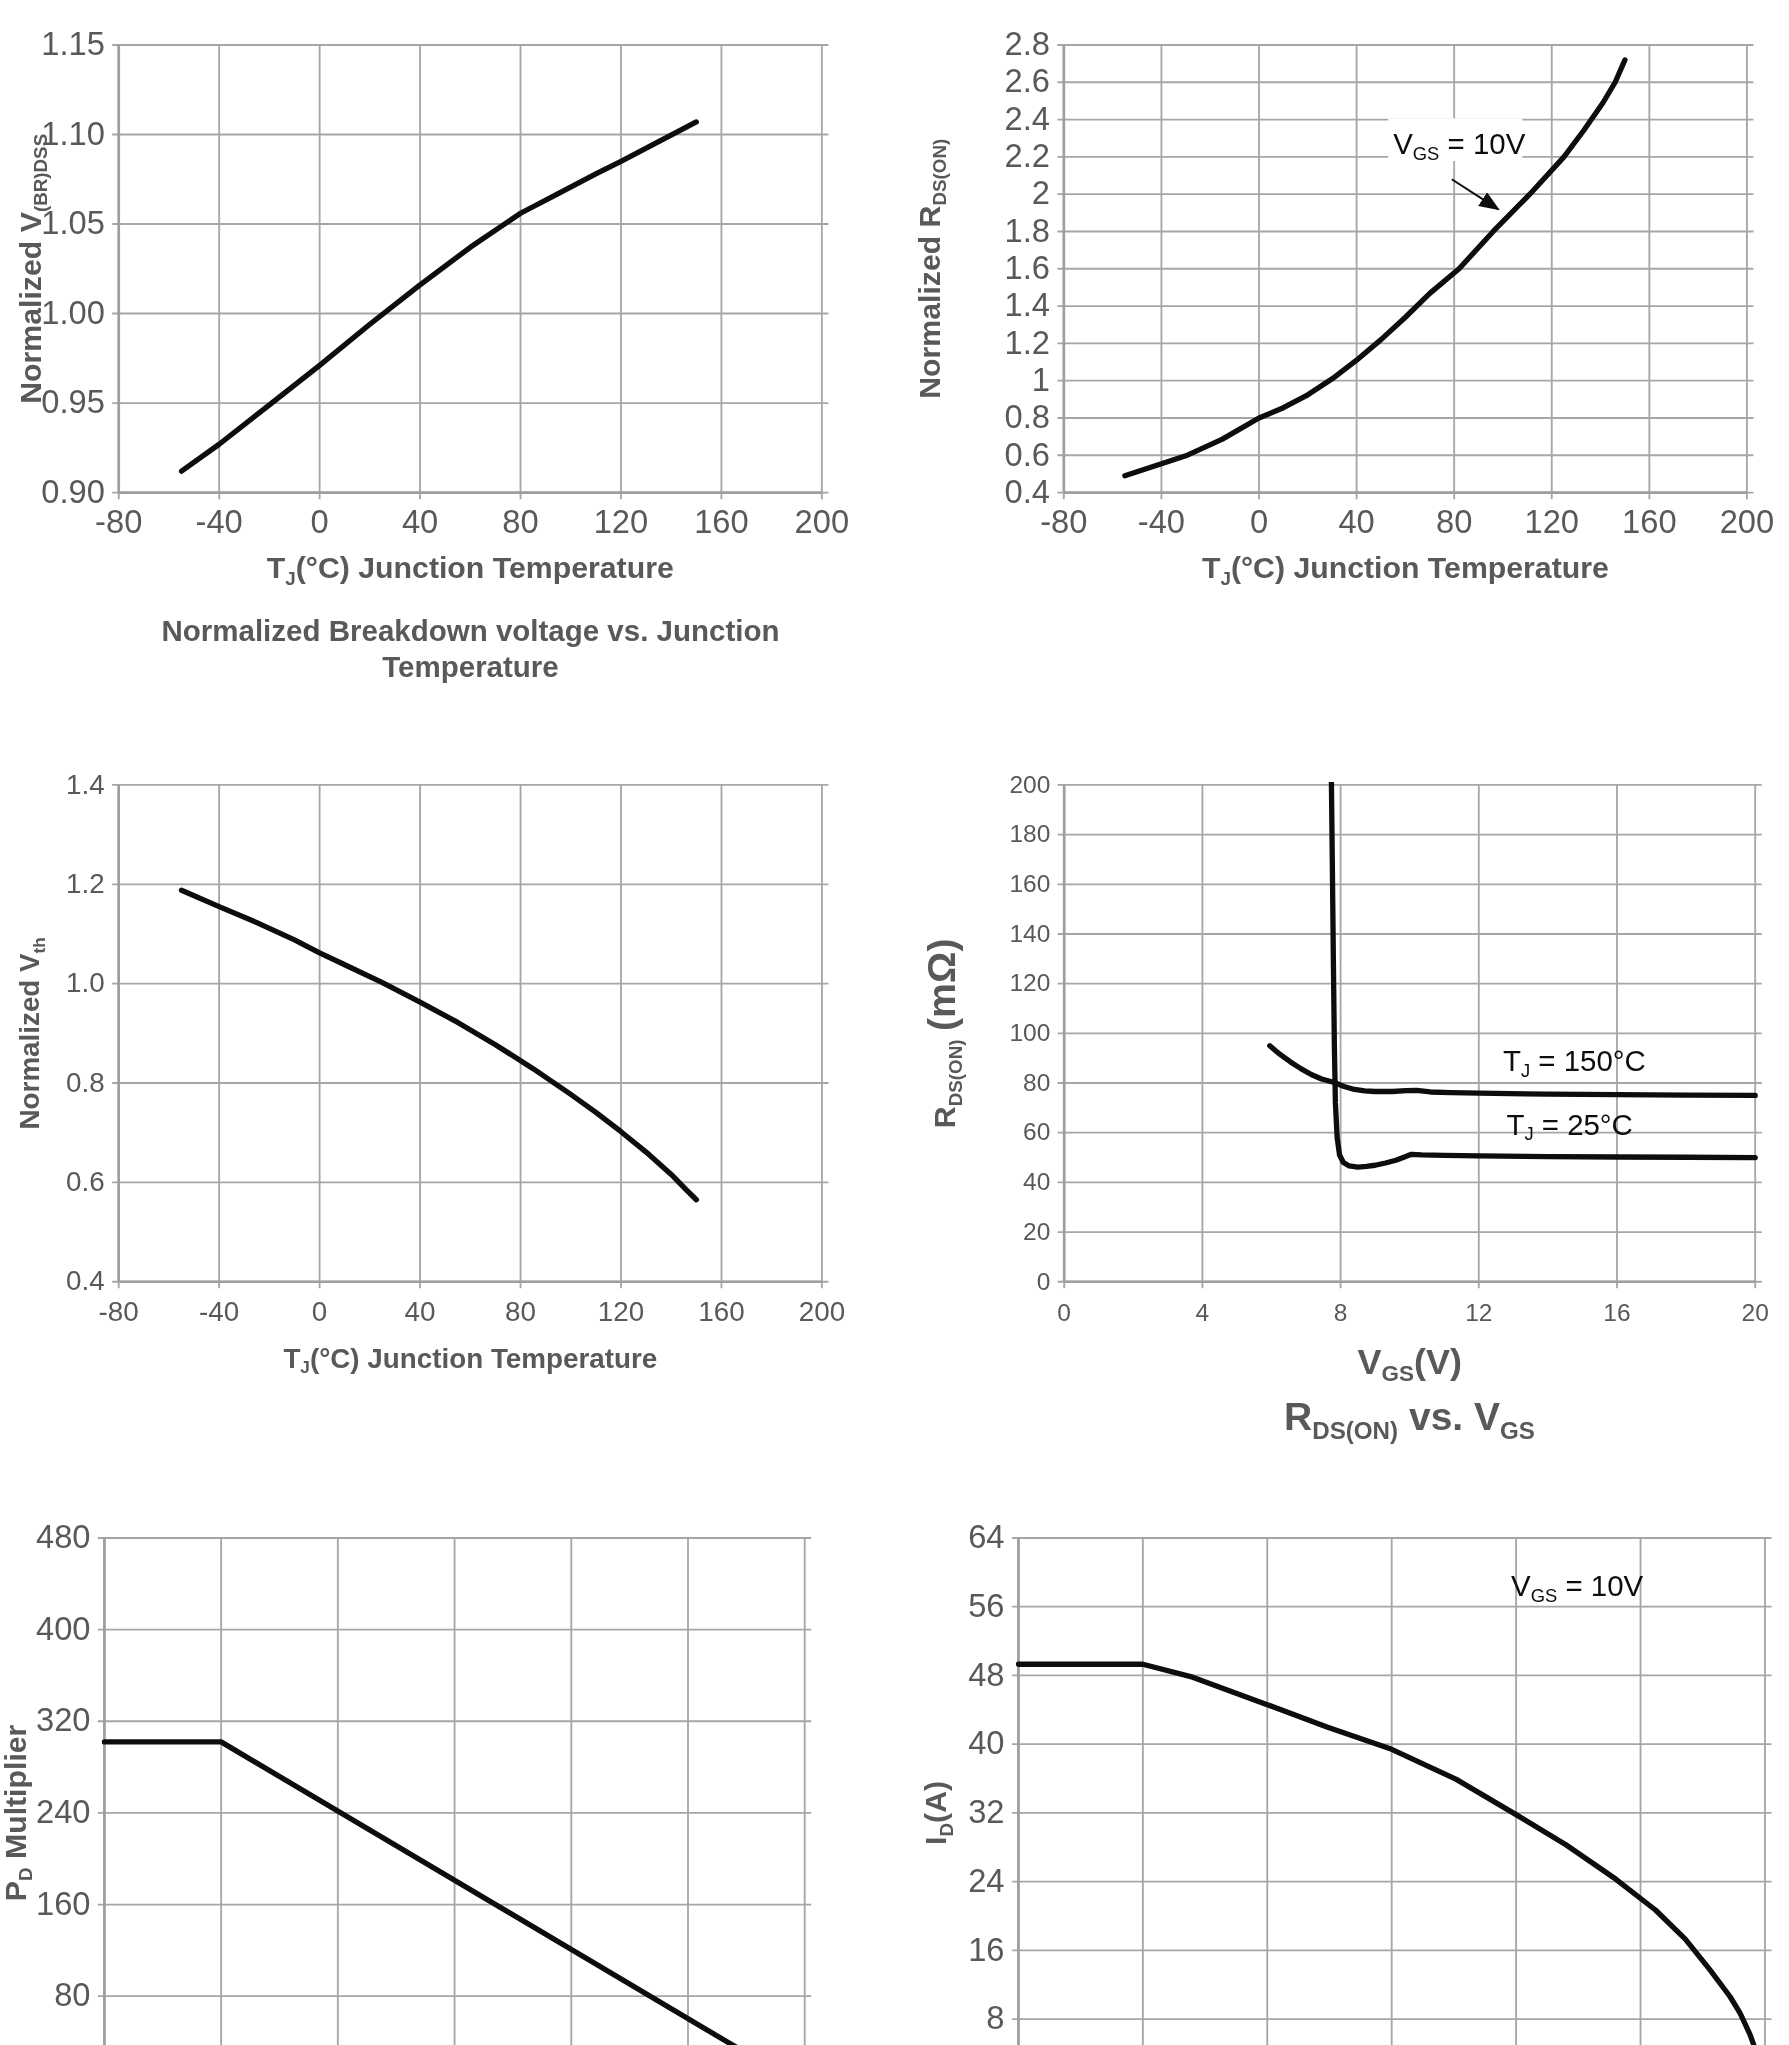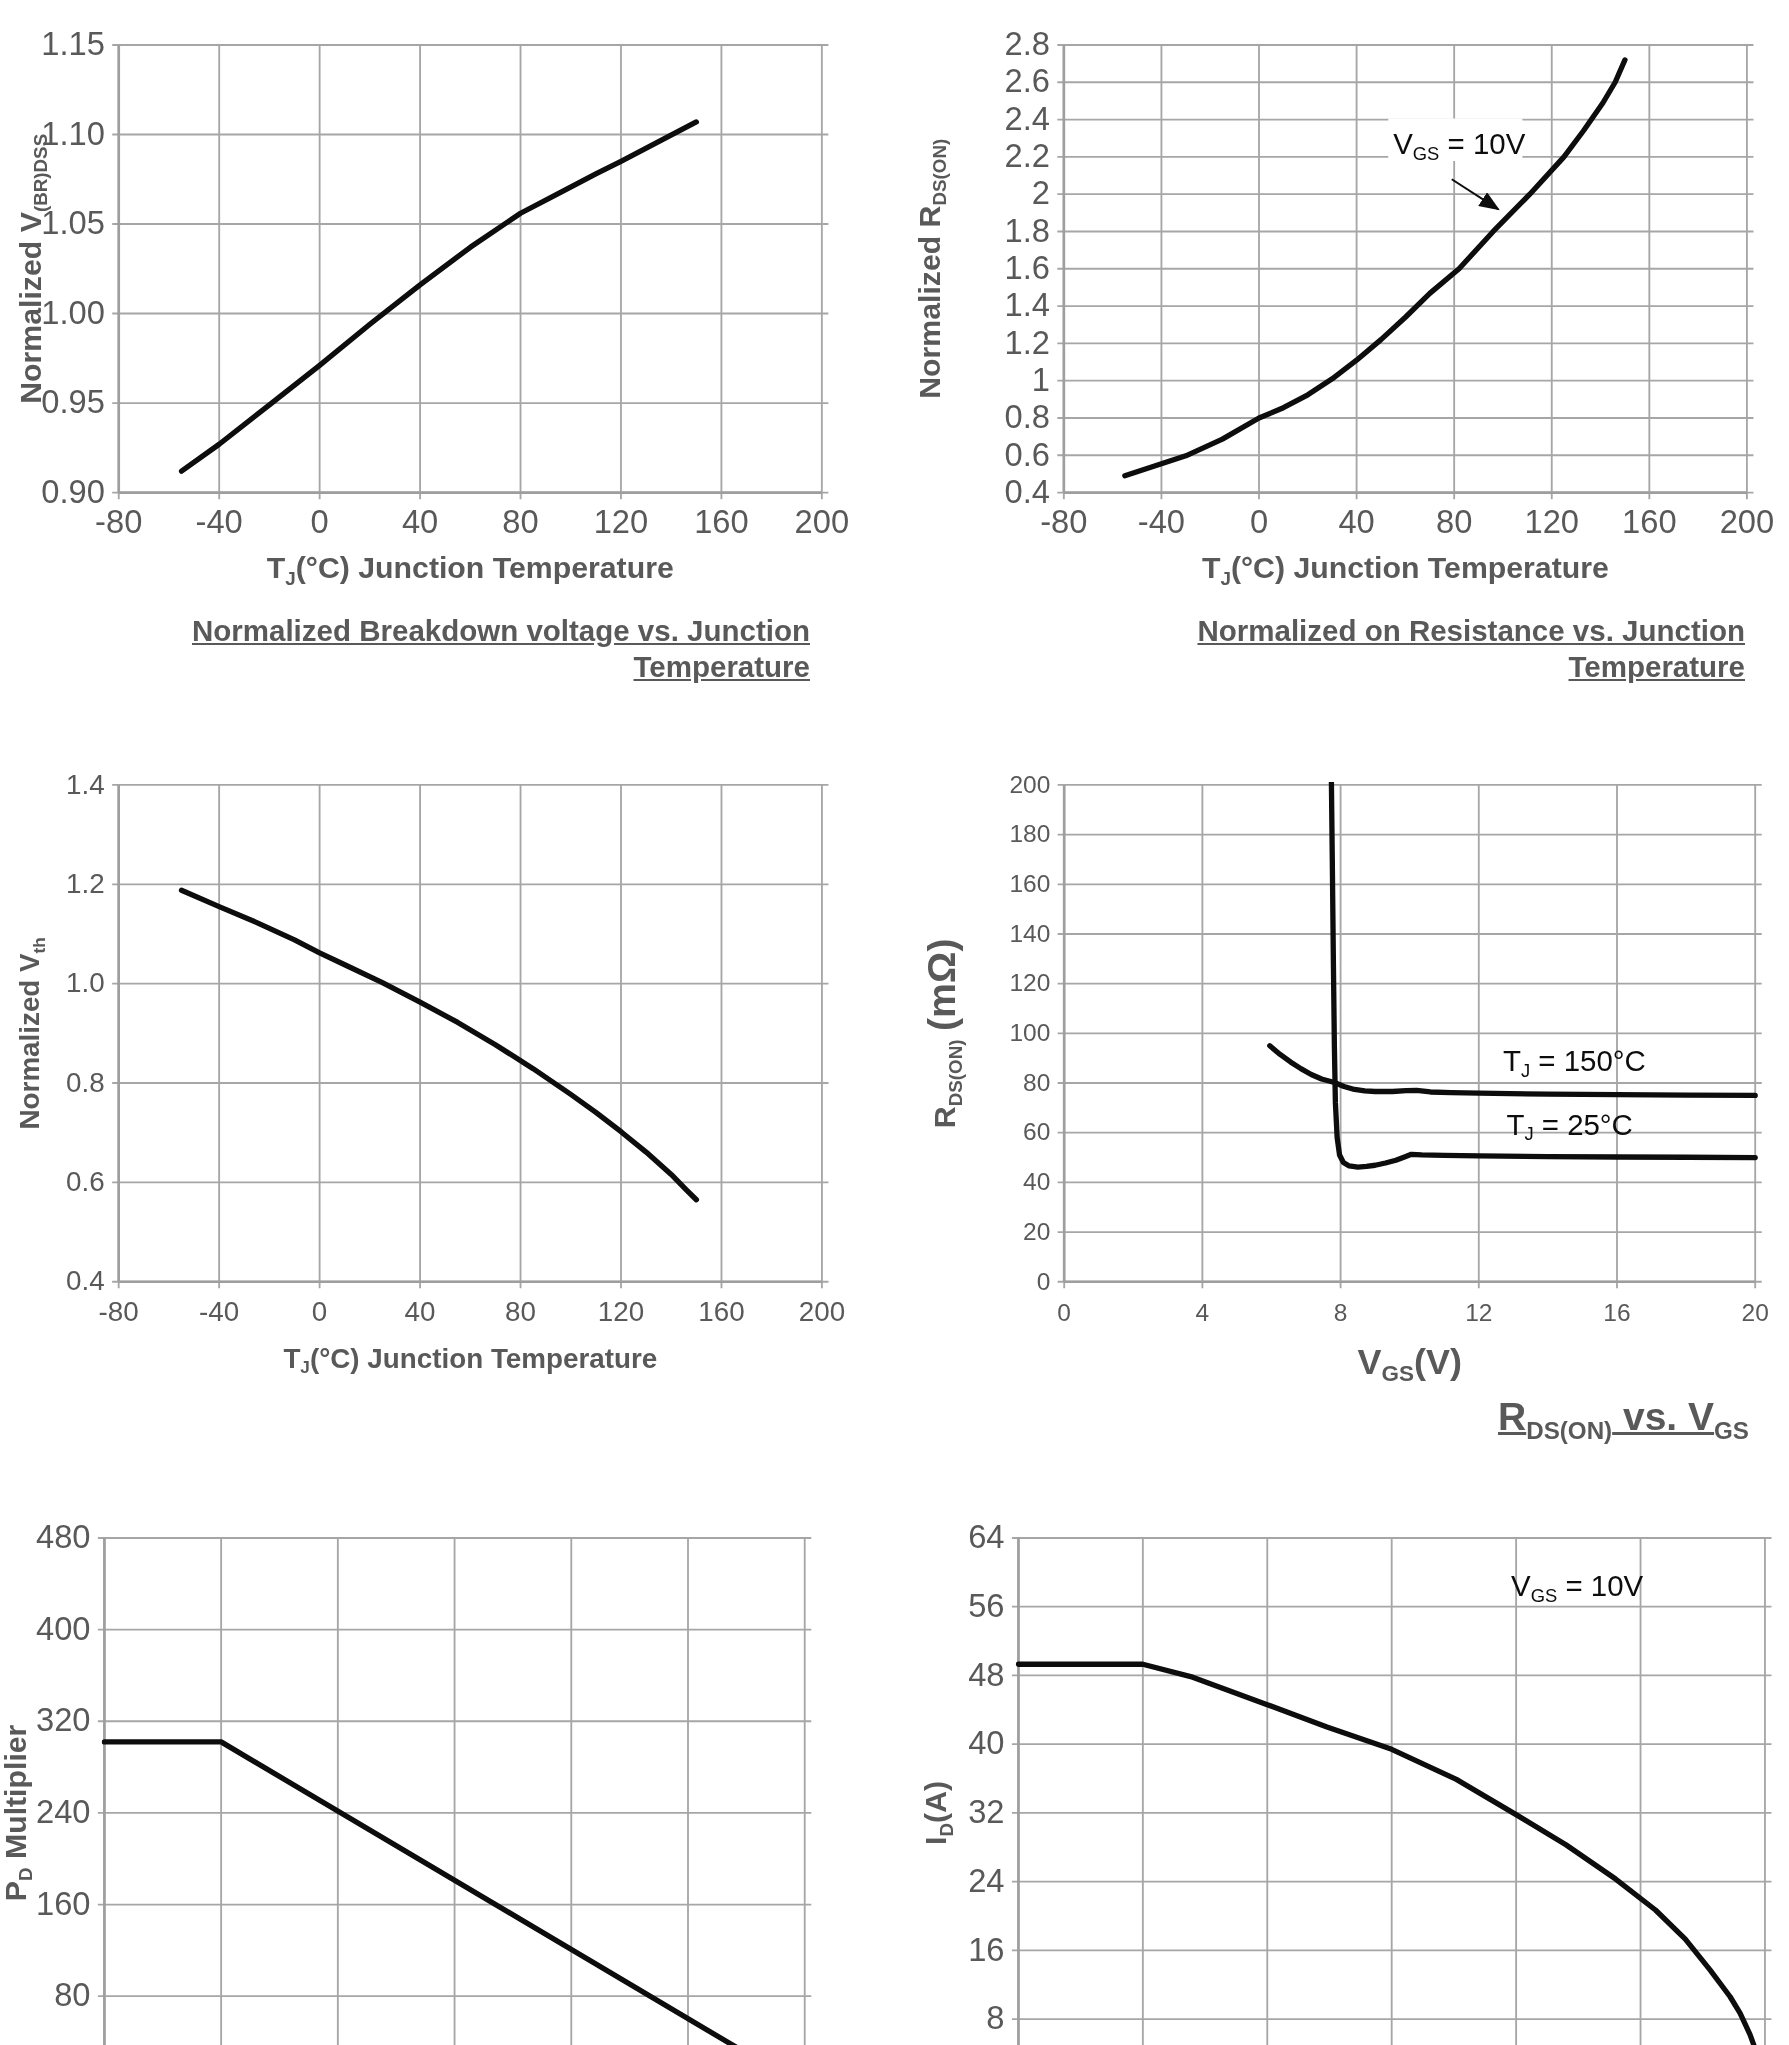--- a/index.html
+++ b/index.html
@@ -13,24 +13,23 @@
   body{width:1789px;height:2249px;font-family:"Liberation Sans",sans-serif;}
   .sheet{display:grid;grid-template-columns:894px 895px;grid-template-rows:695px 798px 756px;width:1789px;height:2249px;background:var(--bg);}
   figure.chart{margin:0;padding:0;position:relative;}
   .plot-host{display:block;}
   .plot-host svg{display:block;overflow:visible;}
   svg text{font-family:"Liberation Sans",sans-serif;}
   figcaption.chart-title{
     display:block;
     font-weight:bold;
     color:var(--labeltext);
-    text-align:right;
+    text-align:center;
     line-height:1.2;
     margin-top:8.2px;
-    text-decoration:underline;
   }
   figcaption.chart-title sub{font-size:0.62em;line-height:0;}
 </style>
 </head>
 <body>
 
 <main class="sheet">
 
   <figure class="chart">
     <div class="plot-host">
@@ -153,21 +152,20 @@
             <text x="381" y="408.74999999999983" text-anchor="end" font-size="80" fill="var(--labeltext)">2.2</text>
             <text x="381" y="317.5" text-anchor="end" font-size="80" fill="var(--labeltext)">2.4</text>
             <text x="381" y="226.2499999999999" text-anchor="end" font-size="80" fill="var(--labeltext)">2.6</text>
             <text x="381" y="135" text-anchor="end" font-size="80" fill="var(--labeltext)">2.8</text>
           </g>
           <text x="1250.5" y="1415" text-anchor="middle" font-size="74" font-weight="bold" fill="var(--labeltext)"><tspan font-size="74">T</tspan><tspan font-size="46" dy="15">J</tspan><tspan font-size="74" dy="-15">(°C) Junction Temperature</tspan></text>
           <text transform="translate(112 657.5) rotate(-90)" text-anchor="middle" font-size="74" font-weight="bold" fill="var(--labeltext)"><tspan font-size="74">Normalized R</tspan><tspan font-size="46" dy="15">DS(ON)</tspan></text>
           <text x="1220.6607142857142" y="377.81249999999994" text-anchor="start" font-size="72" fill="var(--ink)"><tspan font-size="72">V</tspan><tspan font-size="45" dy="14">GS</tspan><tspan font-size="72" dy="-14"> = 10V</tspan></text>
         </svg>
       </div>
-    <figcaption class="chart-title" style="width: 679px; margin-left: 172px; font-size: 29.5px;"><span>Normalized on Resistance vs. Junction Temperature</span></figcaption>
   </figure>
 
   <figure class="chart">
     <div class="plot-host">
         <svg viewBox="0 0 2186 1690" width="894" height="691">
           <defs>
             <clipPath id="clip-threshold-voltage">
               <rect x="283" y="213" width="1734" height="1229"></rect>
             </clipPath>
             <marker id="arrow-threshold-voltage" markerWidth="10" markerHeight="8" refX="9" refY="4" orient="auto">

